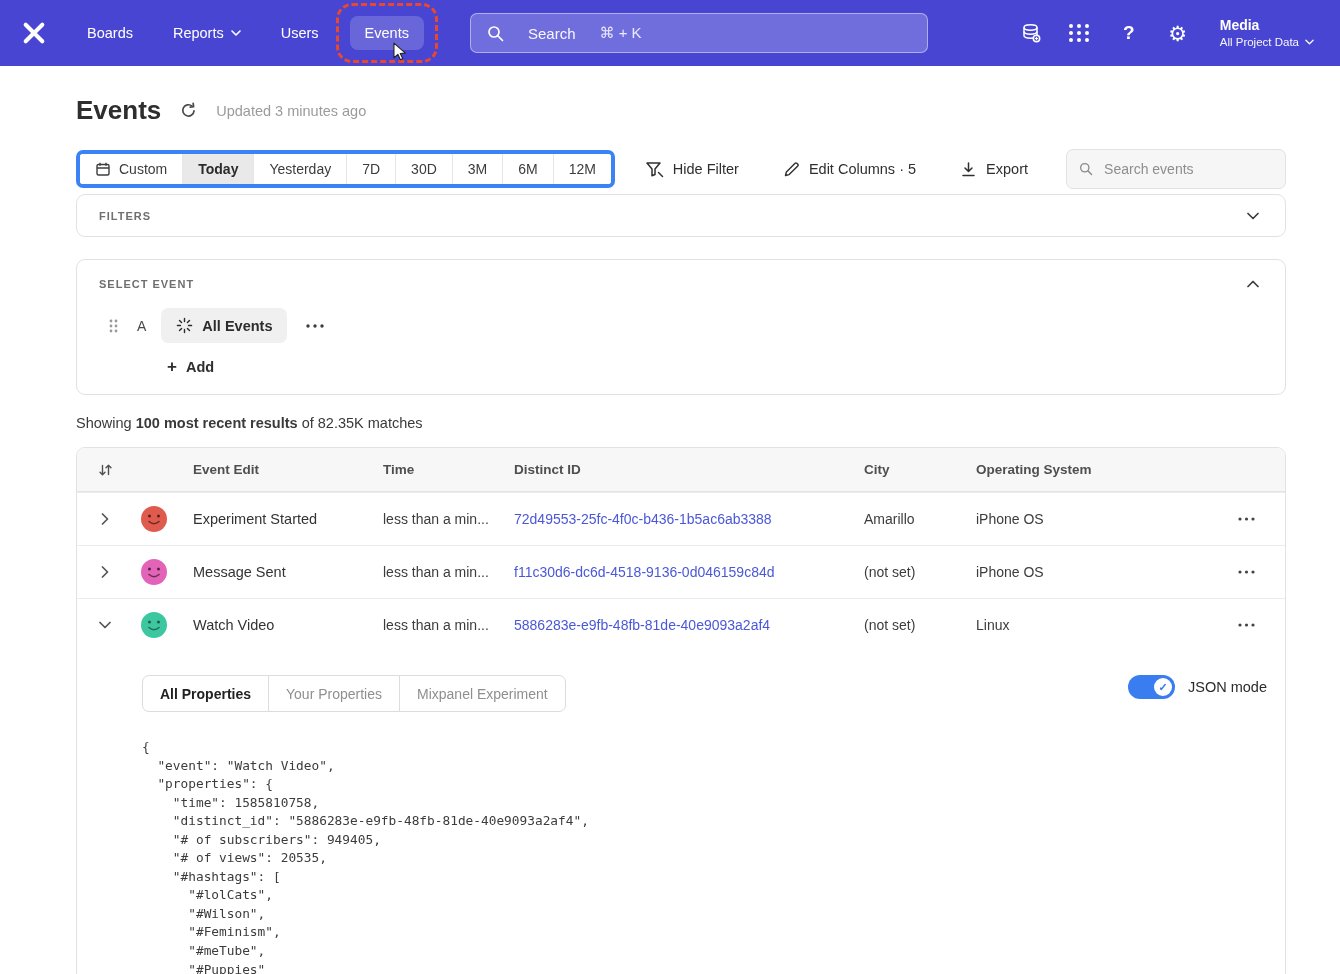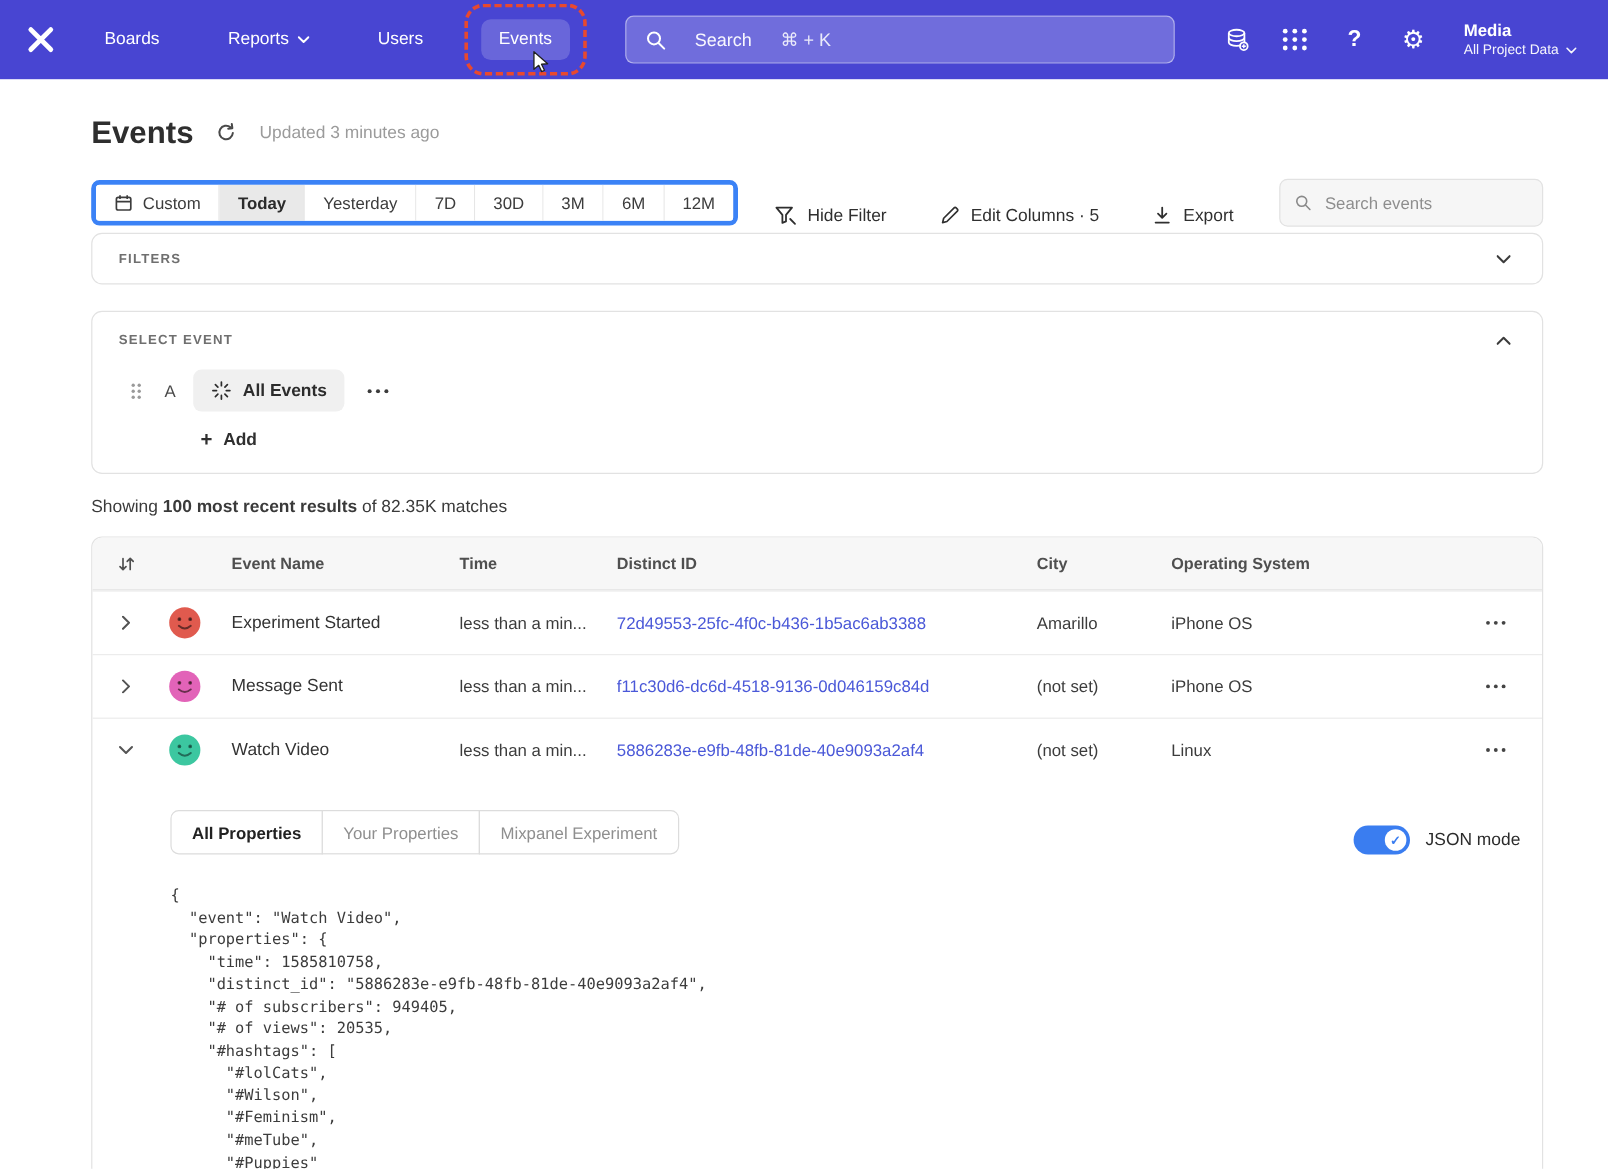--- a/index.html
+++ b/index.html
@@ -8,21 +8,21 @@
     background: #fff; font-family: "Liberation Sans", sans-serif; color: #333;
   }
   svg { display: block; }
 
   
   .navbar {
     height: 66px; background: #4845d2; display: flex; align-items: center;
     padding: 0 26px 0 22px;
   }
   .logo { margin-right: 26px; cursor: pointer; }
-  .nav-items { display: flex; align-items: center; gap: 27px; }
+  .nav-items { display: flex; align-items: center; gap: 10px; }
   .nav-item {
     color: #fff; font-size: 14.5px; font-weight: 500; padding: 9px 15px;
     border-radius: 8px; display: flex; align-items: center; gap: 7px;
     cursor: pointer; text-decoration: none; white-space: nowrap;
   }
   .nav-item.active { background: rgba(255,255,255,0.18); }
   .events-wrap { position: relative; margin-left: 6px; }
   .annotation {
     position: absolute; left: -14px; top: -13px; right: -14px; bottom: -13px;
     border: 3px dashed #e8492e; border-radius: 16px; pointer-events: none;
@@ -53,21 +53,21 @@
 
   .toolbar { display: flex; align-items: center; margin-top: 23px; }
   .date-group { display: flex; border: 4px solid #3b82f6; border-radius: 7px; overflow: hidden; height: 38px; background: #fff; }
   .date-btn {
     padding: 0 15px; background: #fff; border: none; border-right: 1px solid #e6e6e6;
     font-size: 14px; color: #3c3c3c; display: flex; align-items: center; gap: 8px;
     cursor: pointer; font-family: inherit;
   }
   .date-btn:last-child { border-right: none; }
   .date-btn.selected { background: #e9e9e9; font-weight: 600; color: #2b2b2b; }
-  .toolbar-right { margin-left: auto; display: flex; align-items: flex-end; gap: 32px; }
+  .toolbar-right { margin-left: auto; display: flex; align-items: center; gap: 32px; }
   .text-btn {
     display: flex; align-items: center; gap: 9px; background: none; border: none;
     font-size: 14.5px; font-weight: 500; color: #2f2f2f; cursor: pointer; font-family: inherit;
   }
   .search-events {
     width: 220px; height: 40px; border: 1px solid #e2e2e2; background: #f6f6f6;
     border-radius: 7px; display: flex; align-items: center; gap: 9px; padding: 0 12px;
   }
   .search-events input {
     border: none; background: transparent; outline: none; width: 100%;
@@ -114,21 +114,21 @@
     display: flex; align-items: center; justify-content: center;
   }
   .cell-name { font-size: 14.5px; color: #333; }
   .cell-time { font-size: 14px; color: #3c3c3c; white-space: nowrap; overflow: hidden; }
   .cell-link { font-size: 14px; color: #4a58d8; text-decoration: none; cursor: pointer; }
   .cell-plain { font-size: 14px; color: #3c3c3c; }
   .menu-cell { justify-self: end; margin-right: 26px; }
 
   
   .detail { padding: 24px 18px 0 65px; }
-  .detail-top { display: flex; align-items: flex-end; }
+  .detail-top { display: flex; align-items: flex-start; }
   .tabs { display: flex; }
   .tab {
     height: 37px; padding: 0 17px; background: #fff; border: 1px solid #dcdcdc;
     margin-left: -1px; display: flex; align-items: center; font-size: 14px;
     color: #8f8f8f; cursor: pointer; font-family: inherit;
   }
   .tab:first-child { border-radius: 7px 0 0 7px; margin-left: 0; }
   .tab:last-child { border-radius: 0 7px 7px 0; }
   .tab.active { color: #222; font-weight: 700; position: relative; z-index: 1; }
   .toggle-wrap { margin-left: auto; display: flex; align-items: center; gap: 13px; }
@@ -331,21 +331,21 @@
   <p class="results"><span>Showing </span><b>100 most recent results</b><span> of 82.35K matches</span></p>
 
   <section class="card table-card">
     <div class="trow thead">
       <span class="icon-btn center">
         <svg width="15" height="14" viewBox="0 0 15 14" fill="none" stroke="#4f4f4f" stroke-width="1.4" stroke-linecap="round" stroke-linejoin="round">
             <path d="M4.5 2.5v9M2 9.2l2.5 2.5L7 9.2M10.5 11.5v-9M8 4.8l2.5-2.5L13 4.8"></path>
           </svg>
       </span>
       <span></span>
-      <span class="th">Event Name</span>
+      <span class="th">Event Edit</span>
       <span class="th">Time</span>
       <span class="th">Distinct ID</span>
       <span class="th">City</span>
       <span class="th">Operating System</span>
       <span></span>
     </div>
 
     <div class="trow">
       <button class="expander">
         <svg width="8" height="12" viewBox="0 0 8 12">

